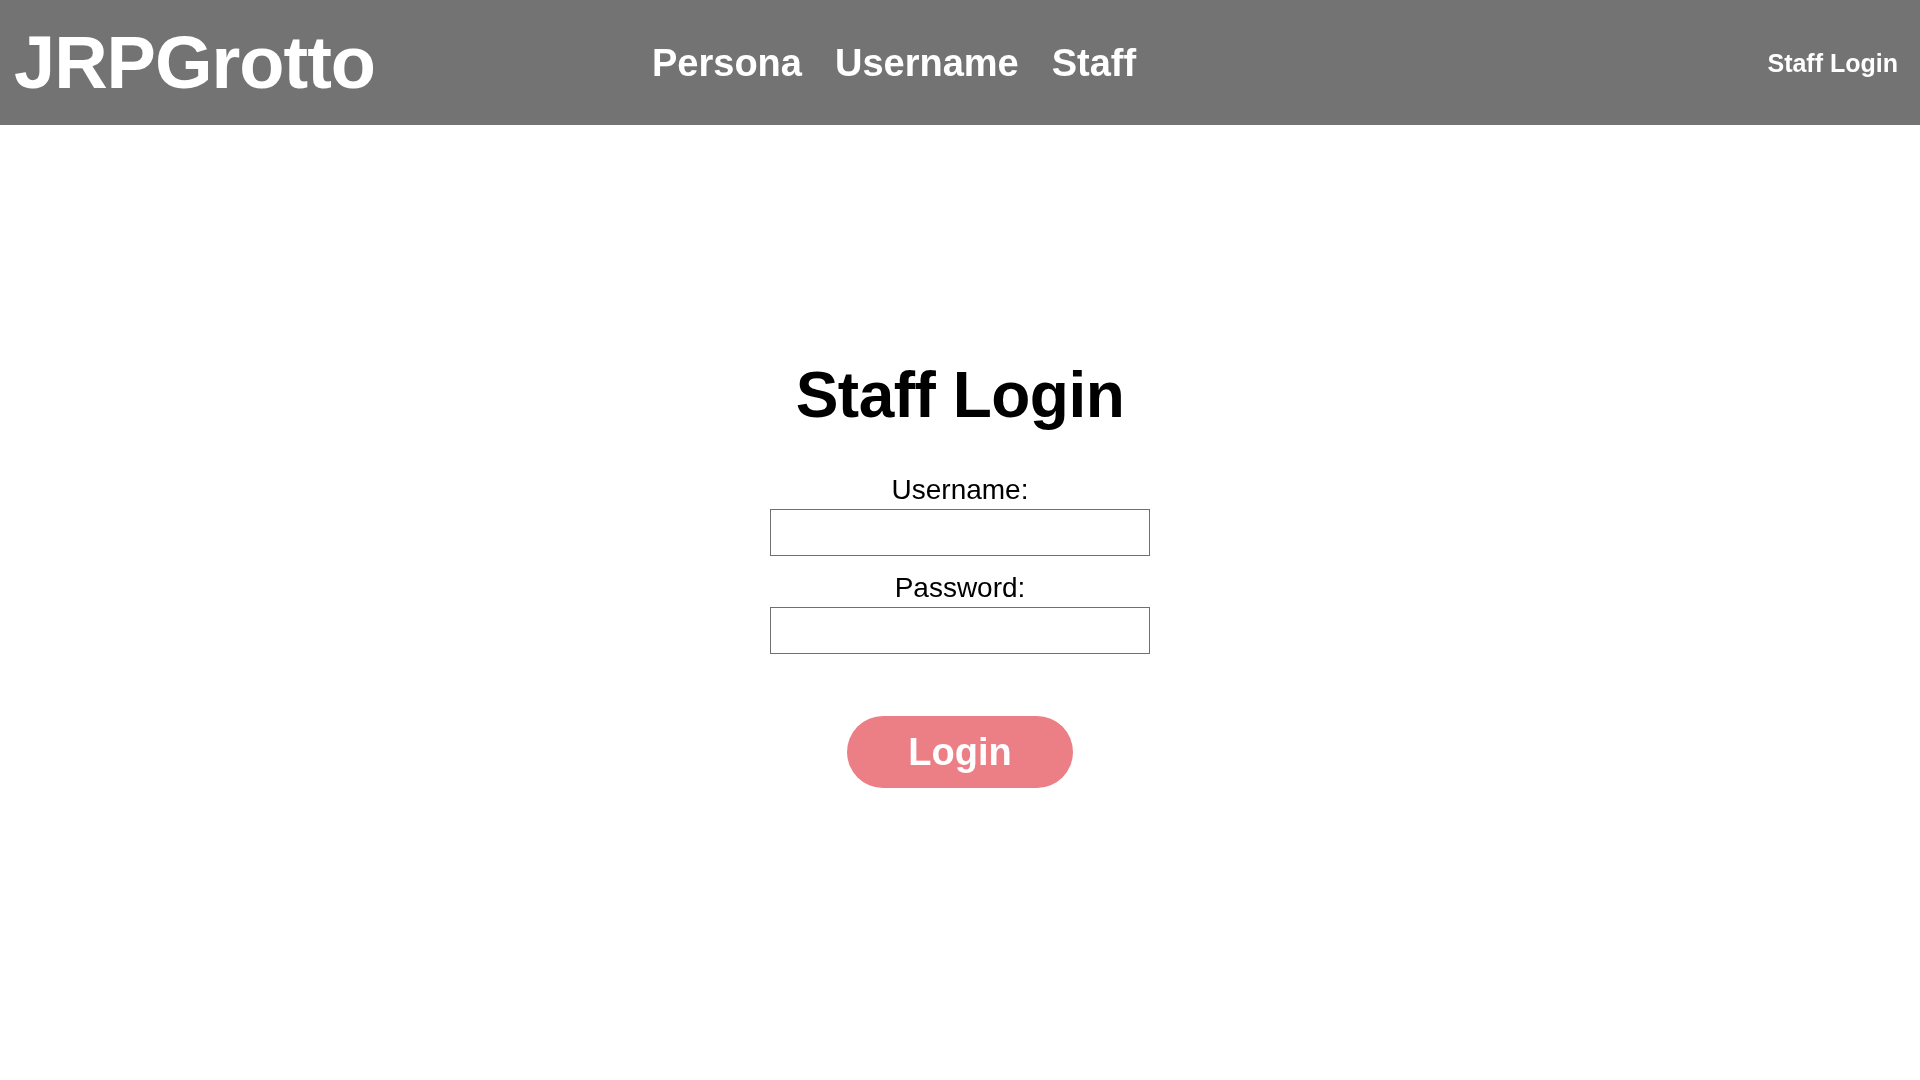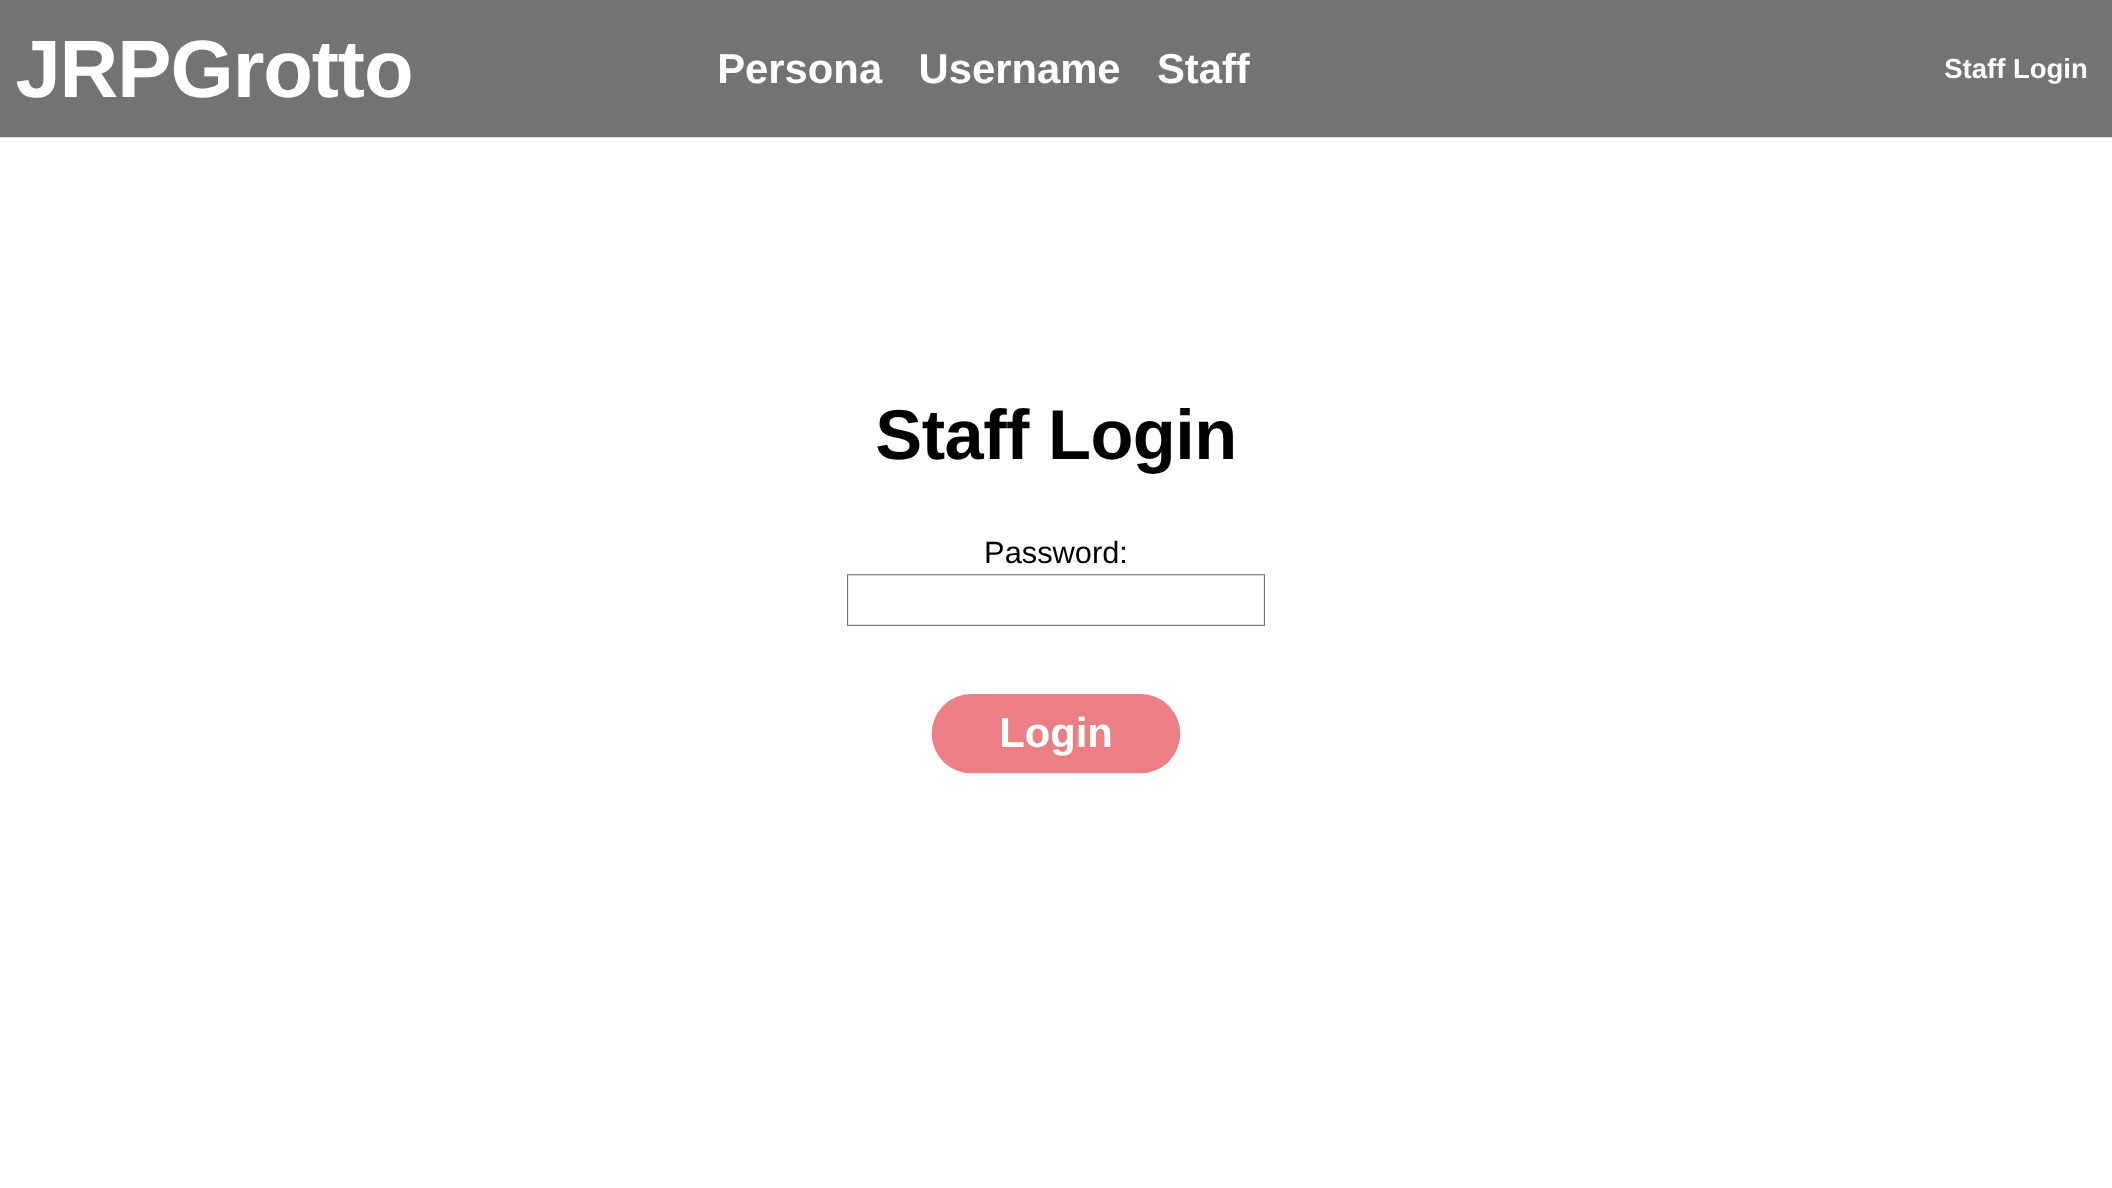--- a/index.html
+++ b/index.html
@@ -175,20 +175,24 @@
   <a class="staff-login-link">Staff Login</a>
 
 </header>
 
 <main class="page-main">
 
   <h1 class="page-title">Staff Login</h1>
 
   <form class="login-form">
 
+    <div class="field-group username-group">
+      <label class="field-label">Username:</label>
+      <input class="text-input" type="text" placeholder="" style="">
+    </div>
 
     <div class="field-group password-group">
       <label class="field-label">Password:</label>
       <input class="text-input" type="password" placeholder="" style="">
     </div>
 
     <button class="submit-button" type="submit">Login</button>
 
   </form>
 

